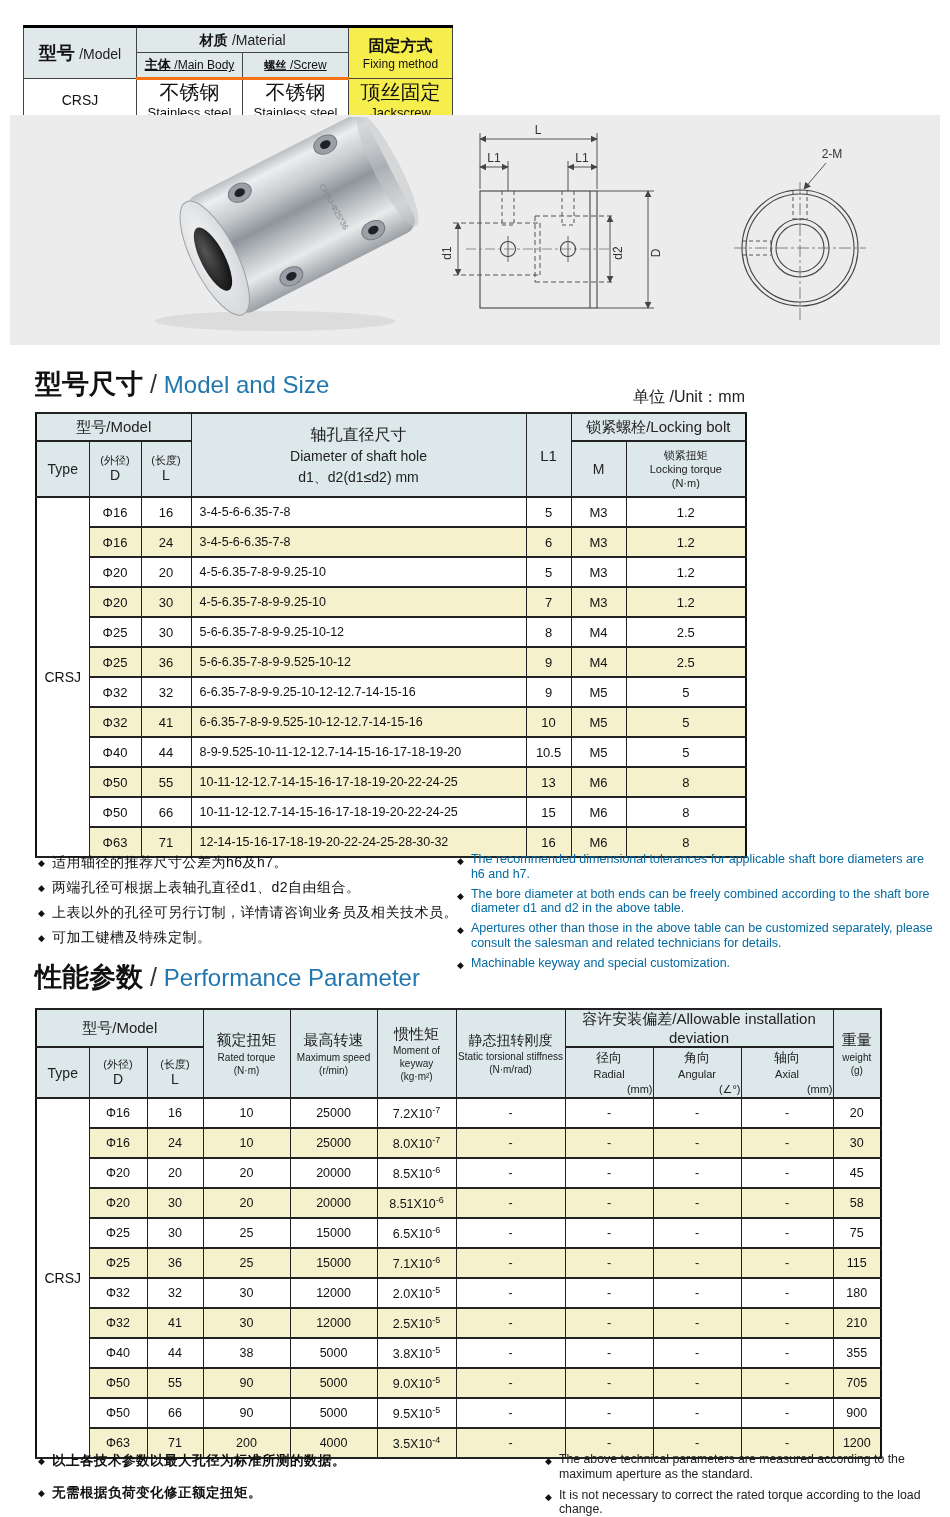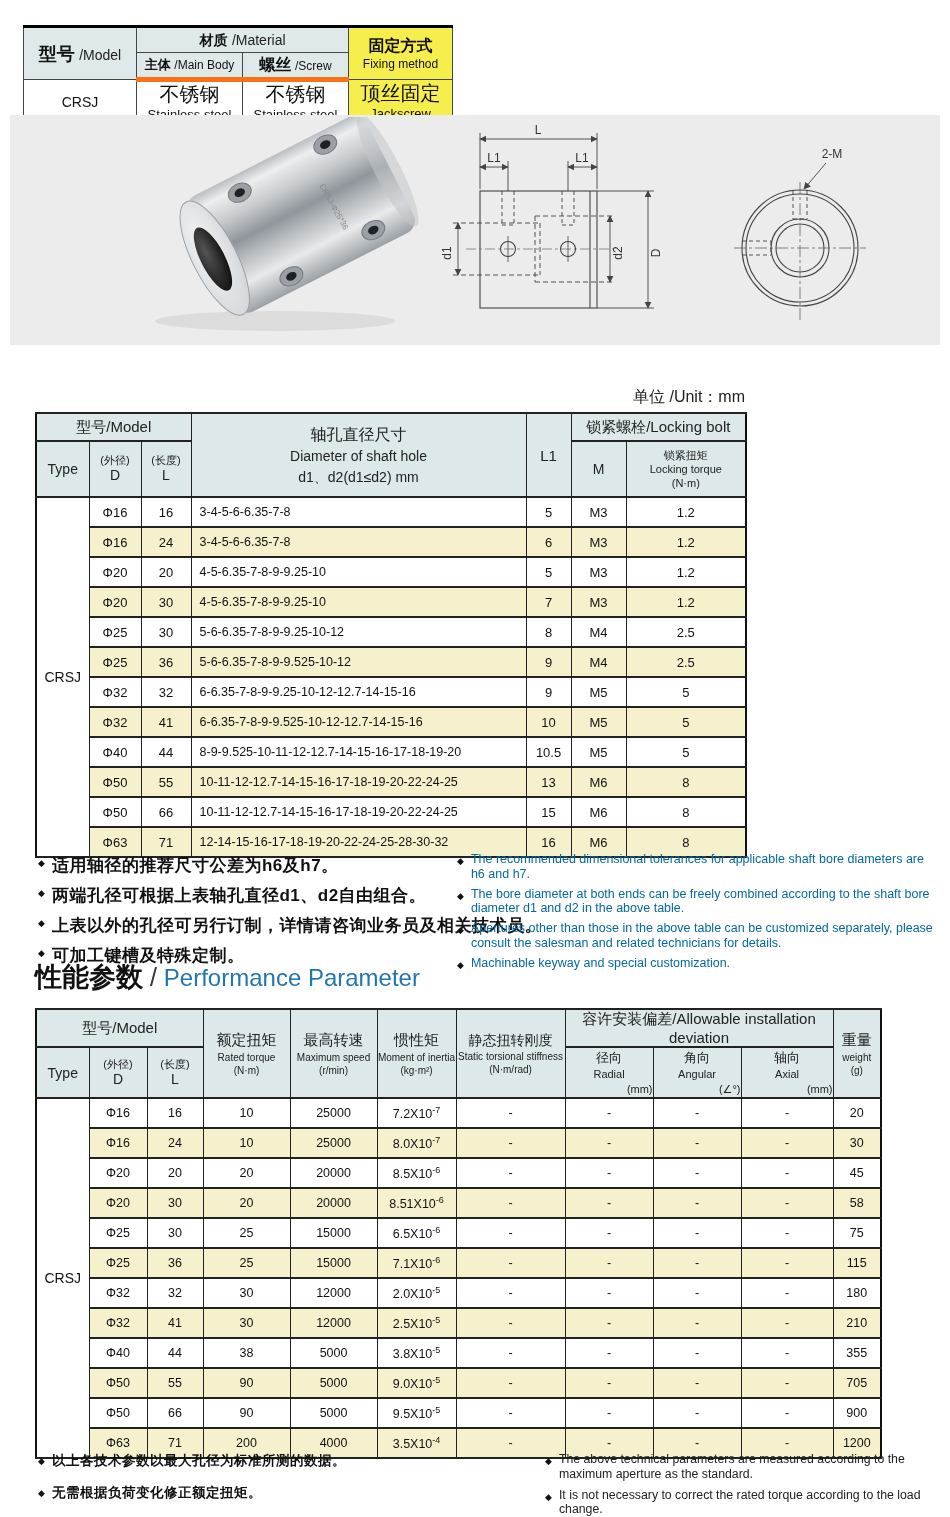--- a/index.html
+++ b/index.html
@@ -4,21 +4,21 @@
 <style>
   html,body { margin:0; padding:0; background:#fff; font-family:"Liberation Sans","DejaVu Sans",sans-serif; color:#111; }
   .page { position:relative; width:950px; height:1517px; background:#fff; overflow:hidden; }
 
   
   .top-table { position:absolute; left:23px; top:25px; border-collapse:collapse; table-layout:fixed; }
   .top-table td { border:1px solid #444; text-align:center; vertical-align:middle; padding:0; }
   .top-table tr.r1 td { border-top:3px solid #000; }
   .top-table td.hd { background:#dfe9e9; }
   .top-table td.yel { background:#f6ee4d;margin-left:16px; }
-  .top-table tr.r2 td { border-bottom:5px solid #f97316; }
+  .top-table tr.r2 td { border-bottom:3px solid #f97316;text-decoration:underline; }
   .top-table tr.r3 td { border-bottom:3px solid #000; height:40px; }
   .tt-model { width:112px; }
   .tt-sub { width:105px; height:24px; font-size:13px; }
   .tt-fix { width:103px; }
   .cn-lg { font-size:18px; font-weight:bold; }
   .en-md { font-size:14px; color:#222; }
   .cn-md { font-size:16px; font-weight:bold; }
   .en-sm { font-size:12px; }
   .cn-sm { font-size:14px; font-weight:bold; }
   .tt-cell2 div { line-height:1.25; }
@@ -70,21 +70,21 @@
   .stack2 .s-un { font-size:11px; line-height:1.3;text-align:right; }
   .dev-h { font-size:12.5px; }
   .perf-table tbody td { font-size:12.5px; }
 
   
   .notes { position:absolute; }
   .note { display:flex; align-items:flex-start; }
   .bullet { font-size:9px; margin:4px 7px 0 0; color:#111; flex:none; }
   .notes-size-cn { left:38px; top:854px; width:440px; }
   .notes-size-cn .note { margin-bottom:7px; }
-  .notes-size-cn .note-text { font-size:17px; font-weight:700; white-space:nowrap; letter-spacing:0.5px; }
+  .notes-size-cn .note-text { font-size:14px; font-weight:400; white-space:nowrap; letter-spacing:0.5px; }
   .notes-size-en { left:457px; top:852px; width:480px; }
   .notes-size-en .note { margin-bottom:5px; }
   .notes-size-en .note-text { font-size:12.5px; line-height:1.18; color:#0369a1; }
   .notes-perf-cn { left:38px; top:1452px; width:460px; }
   .notes-perf-cn .note { margin-bottom:14px; }
   .notes-perf-cn .note-text { font-size:13.5px; font-weight:600; letter-spacing:0.5px; }
   .notes-perf-en { left:545px; top:1452px; width:390px; }
   .notes-perf-en .note { margin-bottom:6px; }
   .notes-perf-en .note-text { font-size:12.3px; line-height:1.2; color:#222; }
 </style>
@@ -108,21 +108,21 @@
         <div class="cn-md">固定方式</div>
         <div class="en-sm">Fixing method</div>
       </td>
     </tr>
     <tr class="r2">
       <td class="hd tt-sub">
         <span class="cn-sm" style="font-size:13px">主体</span>
         <span class="en-sm">/Main Body</span>
       </td>
       <td class="hd tt-sub">
-        <span class="cn-sm" style="font-size:16px">螺丝</span>
+        <span class="cn-sm" style="font-size:11px">螺丝</span>
         <span class="en-sm">/Screw</span>
       </td>
     </tr>
     <tr class="r3">
       <td style="font-size:14px">CRSJ</td>
       <td class="tt-cell2">
         <div class="l1">不锈钢</div>
         <div class="l2">Stainless steel</div>
       </td>
       <td class="tt-cell2">
@@ -248,20 +248,23 @@
           <line x1="304" y1="126" x2="333" y2="126"></line>
             <line x1="304" y1="140" x2="333" y2="140"></line>
             <line x1="333" y1="126" x2="333" y2="140"></line>
         </g>
         <line x1="388" y1="48" x2="366" y2="74" stroke-width="0.9" marker-end="url(#arr)"></line>
       </g>
       <text x="394" y="43" text-anchor="middle" font-size="14">2-M</text>
     </svg>
   </div>
 
+  <div class="sec-title" style="top:366px">
+    <span class="st-cn">型号尺寸</span><span class="st-sl"> / </span><span class="st-en">Model and Size</span>
+  </div>
   <div class="unit-label">单位 /Unit：mm</div>
 
   <table class="data-table size-table">
     <colgroup>
       <col style="width:53px">
         <col style="width:52px">
         <col style="width:50px">
       <col style="width:335px">
         <col style="width:45px">
         <col style="width:55px">
@@ -460,21 +463,21 @@
           <div class="s-en">Rated torque</div>
           <div class="s-un">(N·m)</div>
         </th>
         <th rowspan="2" class="stack">
           <div class="s-cn">最高转速</div>
           <div class="s-en">Maximum speed</div>
           <div class="s-un">(r/min)</div>
         </th>
         <th rowspan="2" class="stack">
           <div class="s-cn">惯性矩</div>
-          <div class="s-en">Moment of inertia</div>
+          <div class="s-en">Moment of keyway</div>
           <div class="s-un">(kg·m²)</div>
         </th>
         <th rowspan="2" class="stack">
           <div class="s-cn" style="font-size:14px">静态扭转刚度</div>
           <div class="s-en">Static torsional stiffness</div>
           <div class="s-un">(N·m/rad)</div>
         </th>
         <th colspan="3" class="dev-h">容许安装偏差/Allowable installation deviation</th>
         <th rowspan="2" class="stack">
           <div class="s-cn">重量</div>

